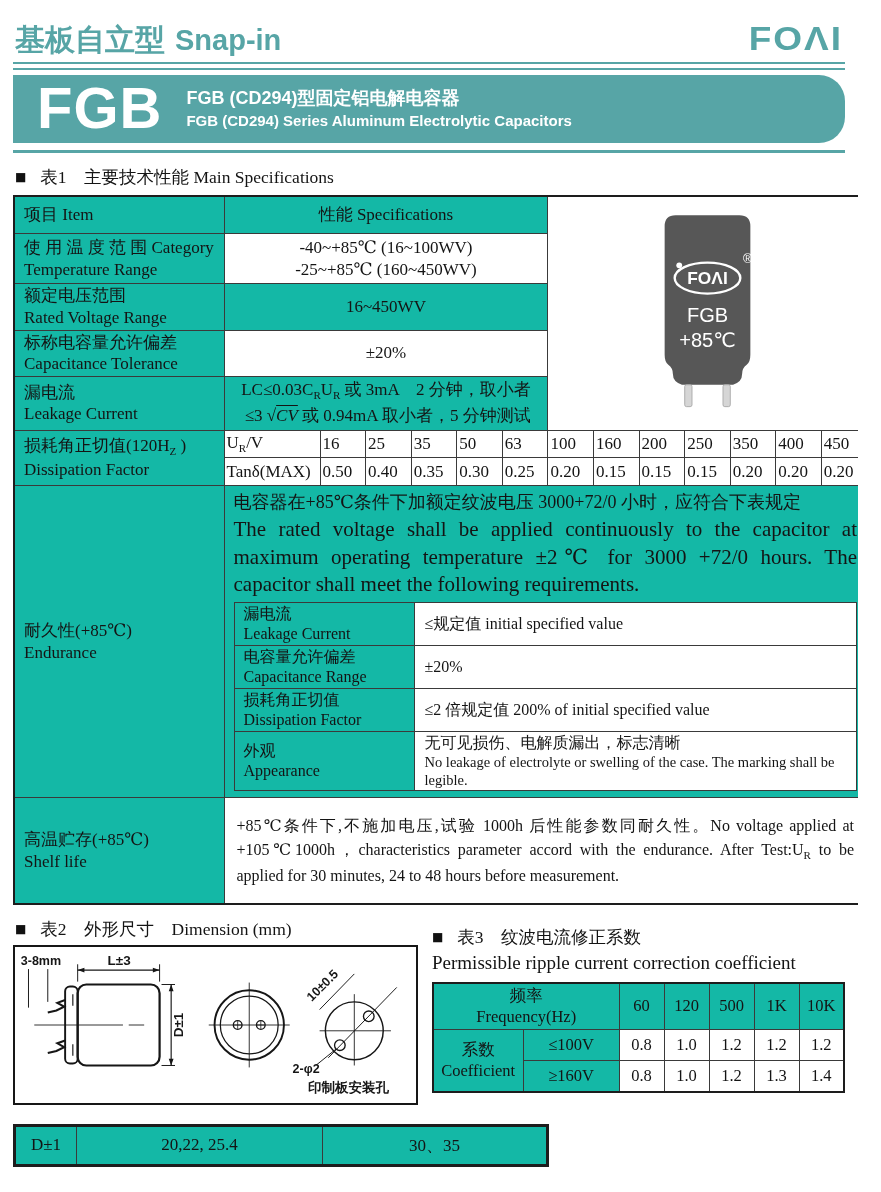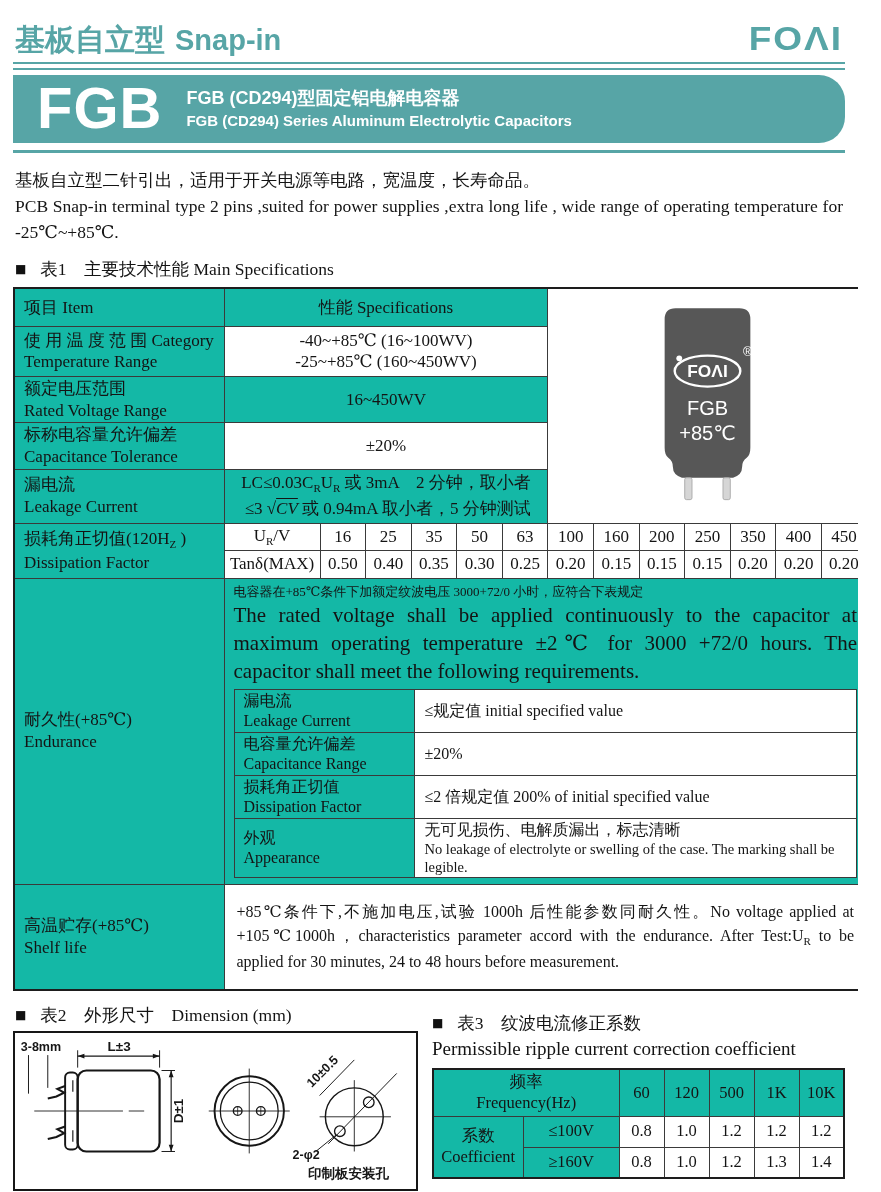--- a/index.html
+++ b/index.html
@@ -30,28 +30,28 @@
   .bullet{font-family:"DejaVu Sans",sans-serif;font-size:12px;margin-right:14px;vertical-align:2px;color:#111;}
   
   table{border-collapse:collapse;}
   td{border:1px solid #3a3a3a;padding:1px 6px;vertical-align:middle;}
   .shade{background:#14b8a6;}
   .ctr{text-align:center;}
   .t1{width:853px;table-layout:fixed;border:2.5px solid #1d1d1d;}
   .t1 td{font-size:17px;line-height:1.28;}
   .lab{padding-left:9px;}
   .v-main{font-size:17.5px;}
-  .diss-cell{font-size:15.5px;text-align:center;padding:1px 2px;}
+  .diss-cell{font-size:15.5px;padding:1px 2px;}
   .formula{text-align:center;font-size:16.5px;}
   .formula .inner{display:inline-block;text-align:right;line-height:1.45;}
   .ovl{text-decoration:overline;font-style:italic;}
   sub{font-size:11px;}
   
   .end-cell{padding:4px 9px 4px 9px;}
-  .end-p-cn{font-size:13px;margin:1px 0 2px 0;}
+  .end-p-cn{font-size:18px;margin:1px 0 2px 0;}
   .end-p-en{font-size:21px;text-align:justify;margin:0 0 3px 0;line-height:1.32;}
   .t-inner{width:100%;margin:2px 0 2px 0;}
   .t-inner td{font-size:16px;line-height:1.25;}
   .t-inner .val{background:#fff;padding-left:10px;}
   .small-en{font-size:14.5px;}
   .shelf-p{font-size:16px;text-align:justify;line-height:1.5;padding:2px 6px;}
   
   .dim-row{display:flex;margin-top:12px;align-items:flex-start;}
   .dim-left{width:422px;}
   .draw-box{border:2px solid #161616;height:156px;margin-top:4px;}
@@ -79,24 +79,20 @@
 
   <div class="banner">
     <div class="model">FGB</div>
     <div>
       <div class="t-cn">FGB (CD294)型固定铝电解电容器</div>
       <div class="t-en">FGB (CD294) Series Aluminum Electrolytic Capacitors</div>
     </div>
   </div>
   <div class="rule-single"></div>
 
-  <div class="intro">
-    <div>基板自立型二针引出，适用于开关电源等电路，宽温度，长寿命品。</div>
-    <div class="intro-en">PCB Snap-in  terminal type 2 pins ,suited for power supplies ,extra long  life , wide range of operating temperature for -25℃~+85℃.</div>
-  </div>
 
   <div class="sec-heading">
     <span class="bullet">■</span><span>表1　主要技术性能 Main Specifications</span>
   </div>
 
   <table class="t1">
     <colgroup>
       <col style="width:210px">
         <col style="width:96px">
         <col span="12" style="width:45.58px">

